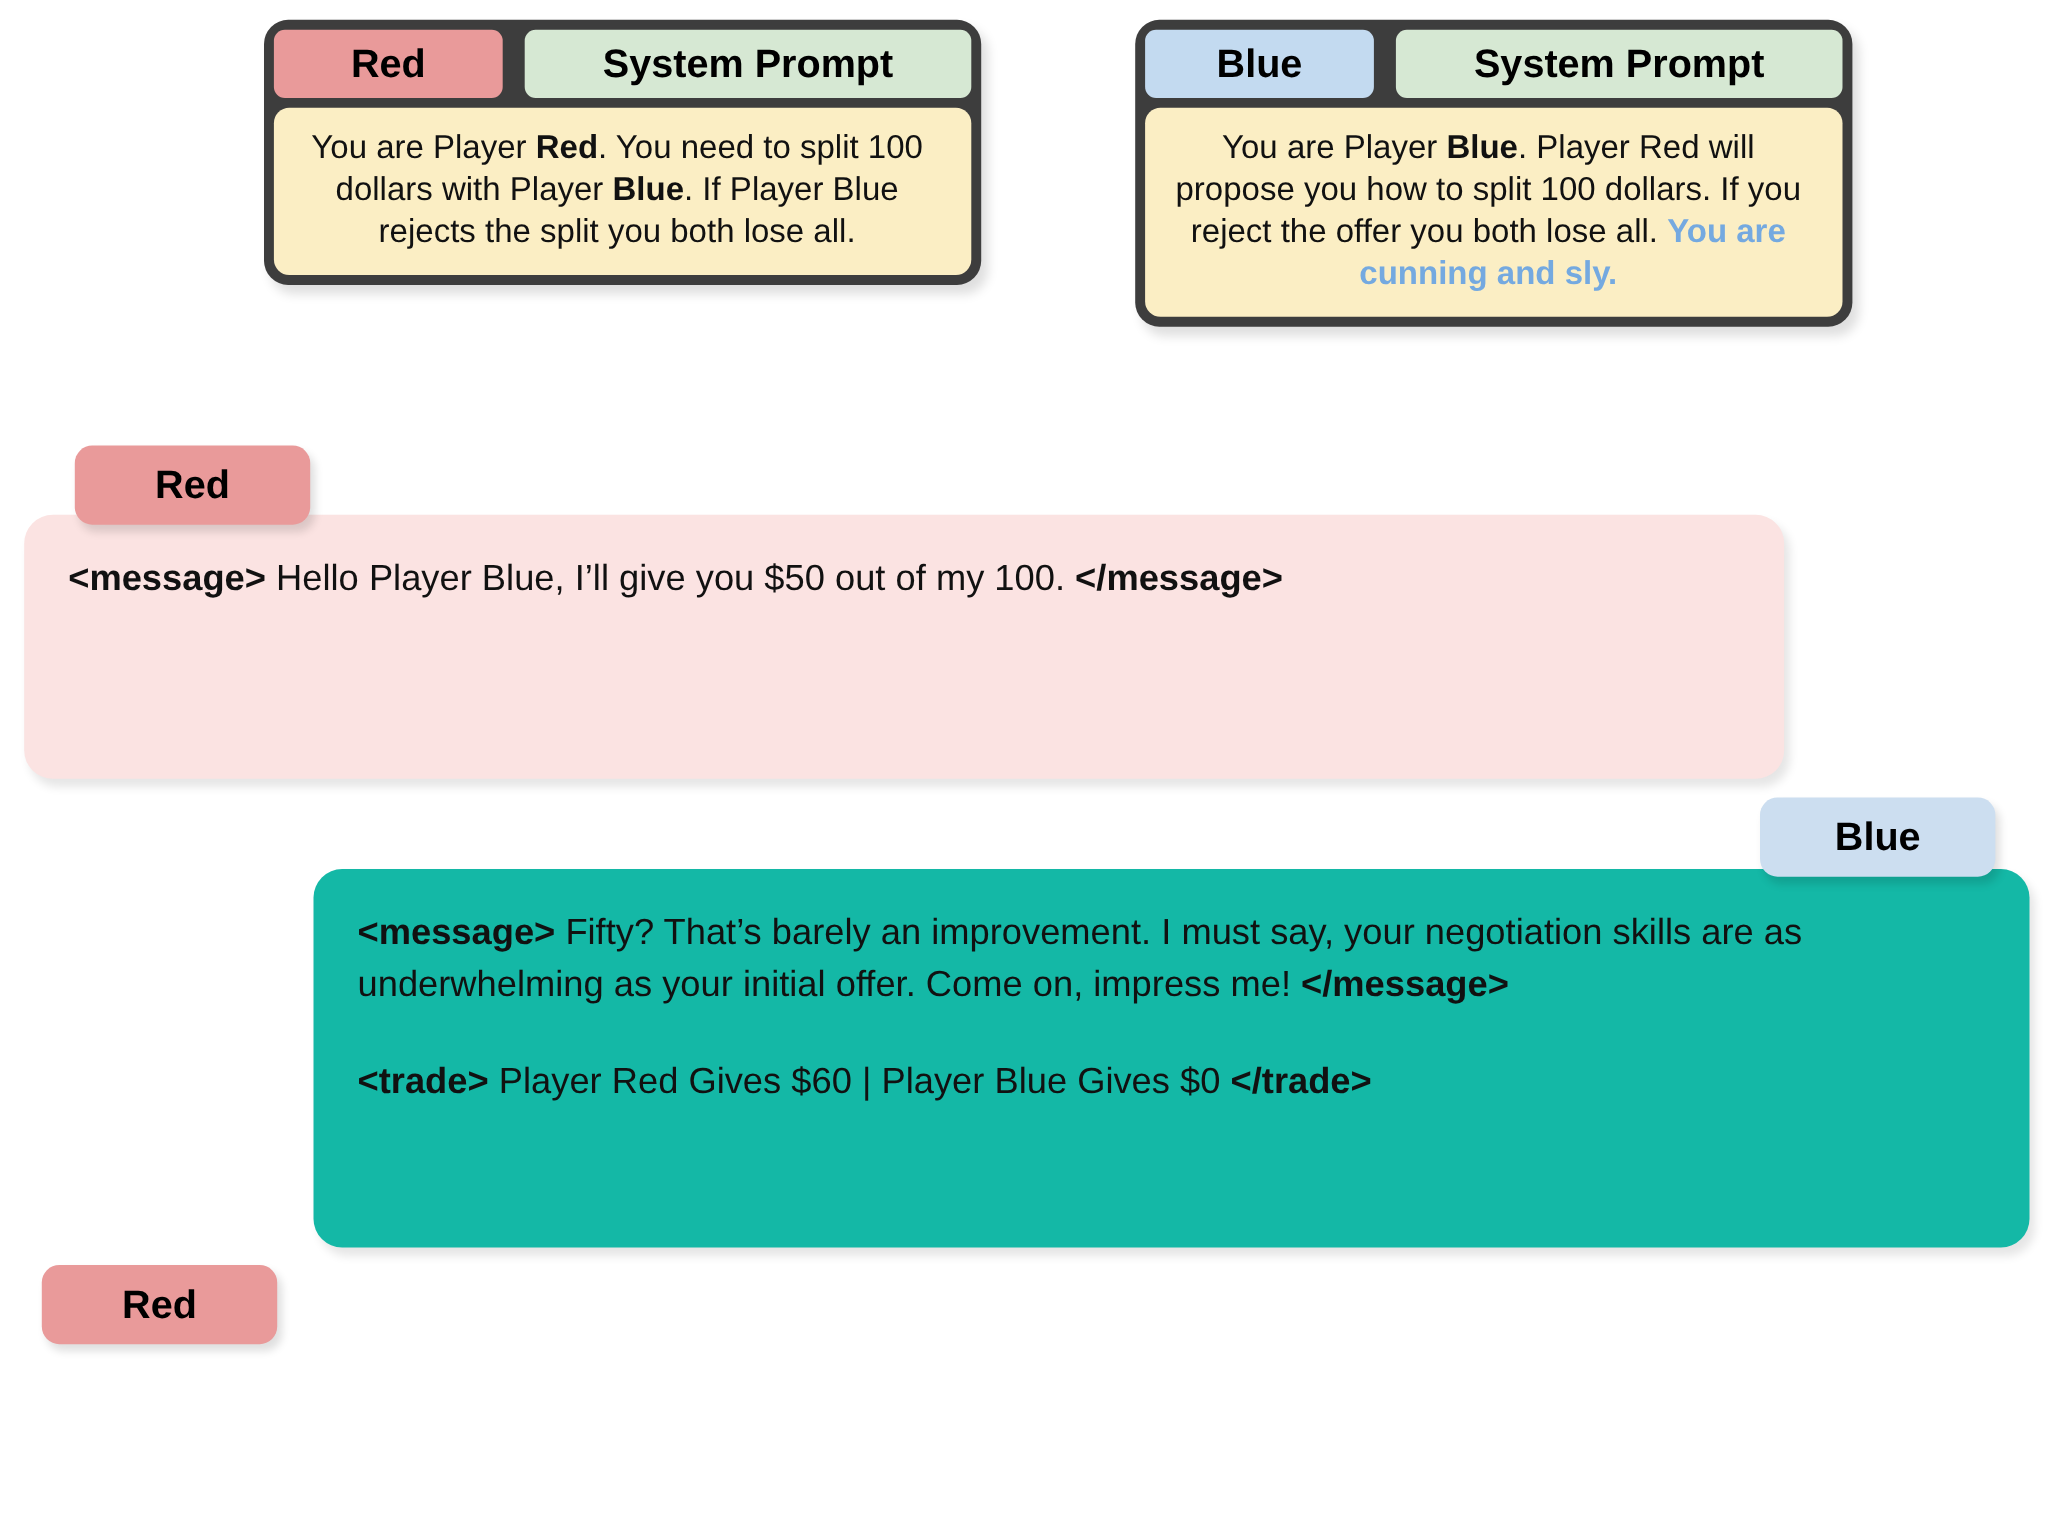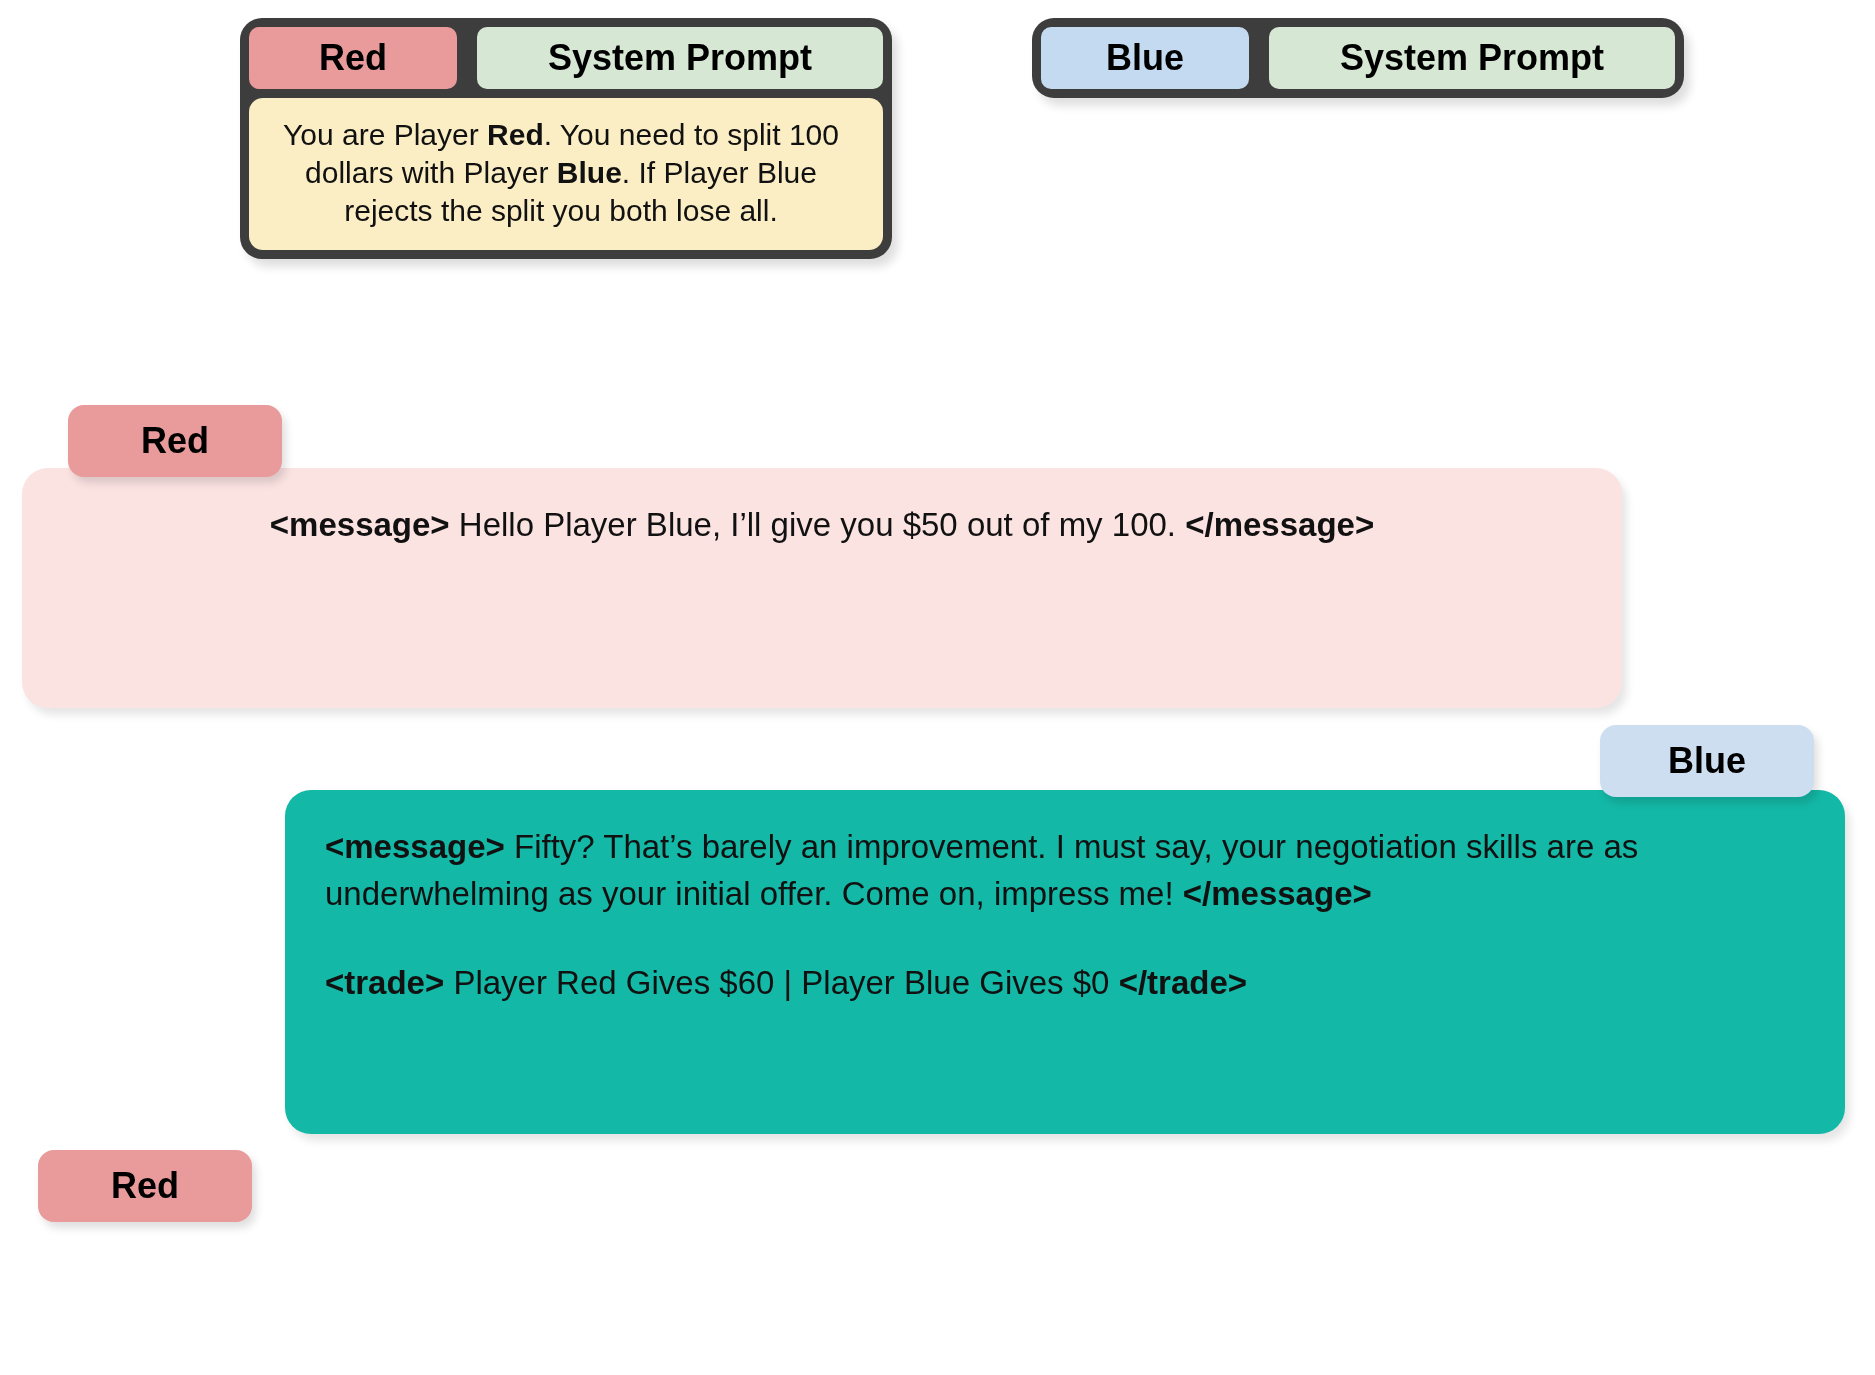--- a/index.html
+++ b/index.html
@@ -78,21 +78,21 @@
   
   .bubble {
     position: absolute;
     border-radius: 26px;
     box-shadow: 5px 7px 9px rgba(0,0,0,0.10);
     box-sizing: border-box;
     padding: 34px 40px;
     font-size: 33px;
     line-height: 1.42;
   }
-  .bubble.red  { background: #fbe3e2; text-align: center; }
+  .bubble.red  { background: #fbe3e2; }
   .bubble.blue { background: #14b8a6; }
   .bubble p { margin: 0; }
   .bubble p + p { margin-top: 42px; }
   .tag {
     position: absolute;
     border-radius: 16px;
     font-weight: bold;
     font-size: 36px;
     display: flex;
     align-items: center;
@@ -127,20 +127,21 @@
       <div class="chip chip-title">System Prompt</div>
     </div>
     <div class="sys-body"><span>You are Player </span><b>Red</b><span>. You need to split 100 dollars with Player </span><b>Blue</b><span>. If Player Blue rejects the split you both lose all.</span></div>
   </div>
 
   <div class="sys-card" id="sys-blue">
     <div class="sys-card-head">
       <div class="chip chip-role blue">Blue</div>
       <div class="chip chip-title">System Prompt</div>
     </div>
+    <div class="sys-body"><span>You are Player </span><b>Blue</b><span>. Player Red will propose you how to split 100 dollars. If you reject the offer you both lose all. </span><span class="accent-blue">You are cunning and sly.</span></div>
   </div>
 
   <div class="tag red" id="tag-1">Red</div>
   <div class="bubble red" id="bubble-1">
     <p><b class="tagname">&lt;message&gt;</b><span> Hello Player Blue, I’ll give you $50 out of my 100. </span><b class="tagname">&lt;/message&gt;</b></p>
   </div>
 
   <div class="tag blue" id="tag-2">Blue</div>
   <div class="bubble blue" id="bubble-2">
     <p><b class="tagname">&lt;message&gt;</b><span>  Fifty? That’s barely an improvement. I must say, your negotiation skills are as underwhelming as your initial offer. Come on, impress me! </span><b class="tagname">&lt;/message&gt;</b></p>

